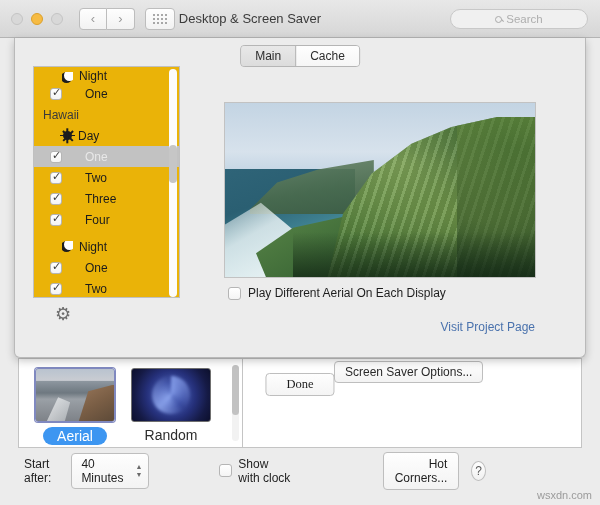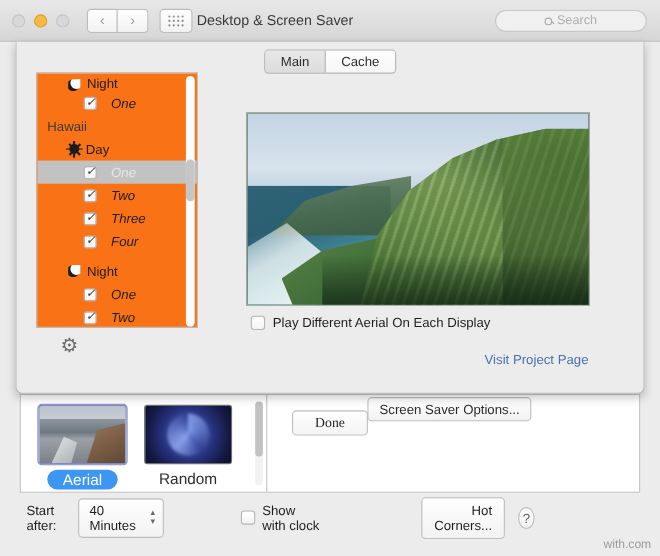--- a/index.html
+++ b/index.html
@@ -216,28 +216,28 @@
     padding: 3px 14px; font-size: 12px; color: #2d2d2d;
     background: linear-gradient(to bottom,#e8e8e8,#dcdcdc);
   }
   .tab.active { background: linear-gradient(to bottom,#fefefe,#f6f6f6); }
   .tab + .tab { border-left: 1px solid #b5b5b5; }
 
   
   .listbox {
     position: absolute; left: 18px; top: 28px;
     width: 147px; height: 232px;
-    background: #f97316;
+    background: #eab308;
     border: 1px solid #c0c0c0;
     overflow: hidden;
   }
   .li { height: 21px; display: flex; align-items: center; font-size: 12px; color: #1c1c1c; }
   .li.group { padding-left: 9px; color: #3a3a3a; }
   .li.sub   { padding-left: 28px; gap: 6px; }
-  .li.item  { padding-left: 42px; gap: 13px; font-style: italic; }
+  .li.item  { padding-left: 16px; gap: 23px; }
   .li.selected { background: #c2c2c2; }
   .li.selected .li-text { color: #e8e8e8; }
   .li .cb { width: 12px; height: 12px; }
   .li .cb.checked::after { font-size: 11px; left: 1px; top: -3px; }
   .sun {
     width: 9px; height: 9px; border-radius: 50%; background: #1d1d1d;
     position: relative; flex: none; margin-left: 1px;
   }
   .sun::before, .sun::after {
     content:''; position:absolute; left:50%; top:50%; width: 15px; height: 1.6px;
@@ -507,13 +507,13 @@
       <span class="lbl">Play Different Aerial On Each Display</span>
     </div>
 
     <div class="visit-link">Visit Project Page</div>
 
     <div class="done-btn">Done</div>
   </div>
 
 </div>
 
-<div class="watermark">with.com</div>
+<div class="watermark">wsxdn.com</div>
 
 </body></html>

